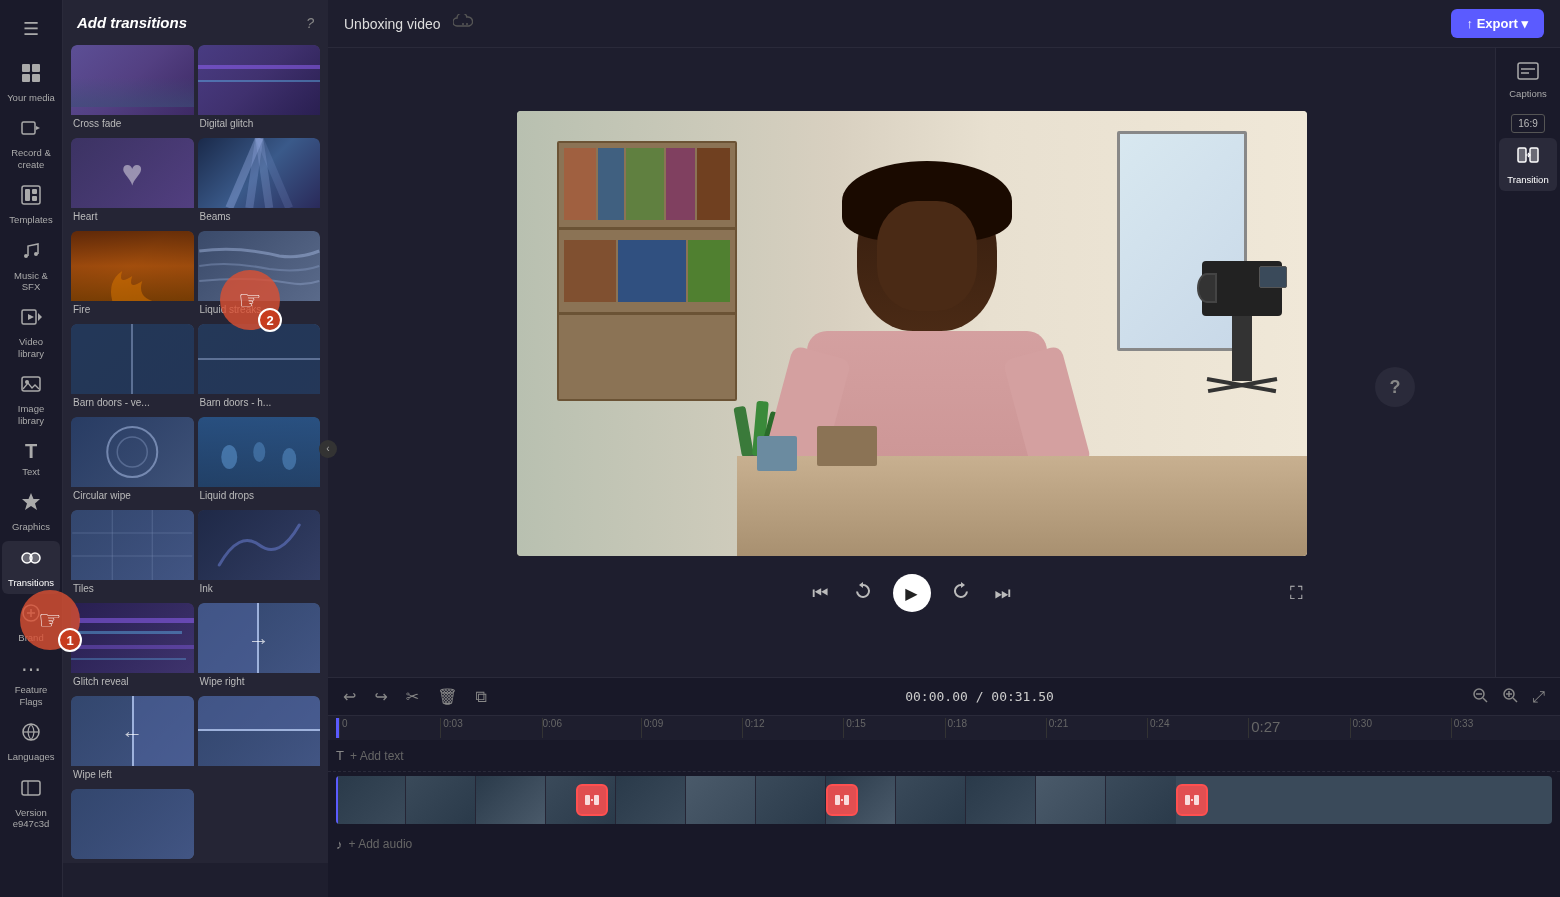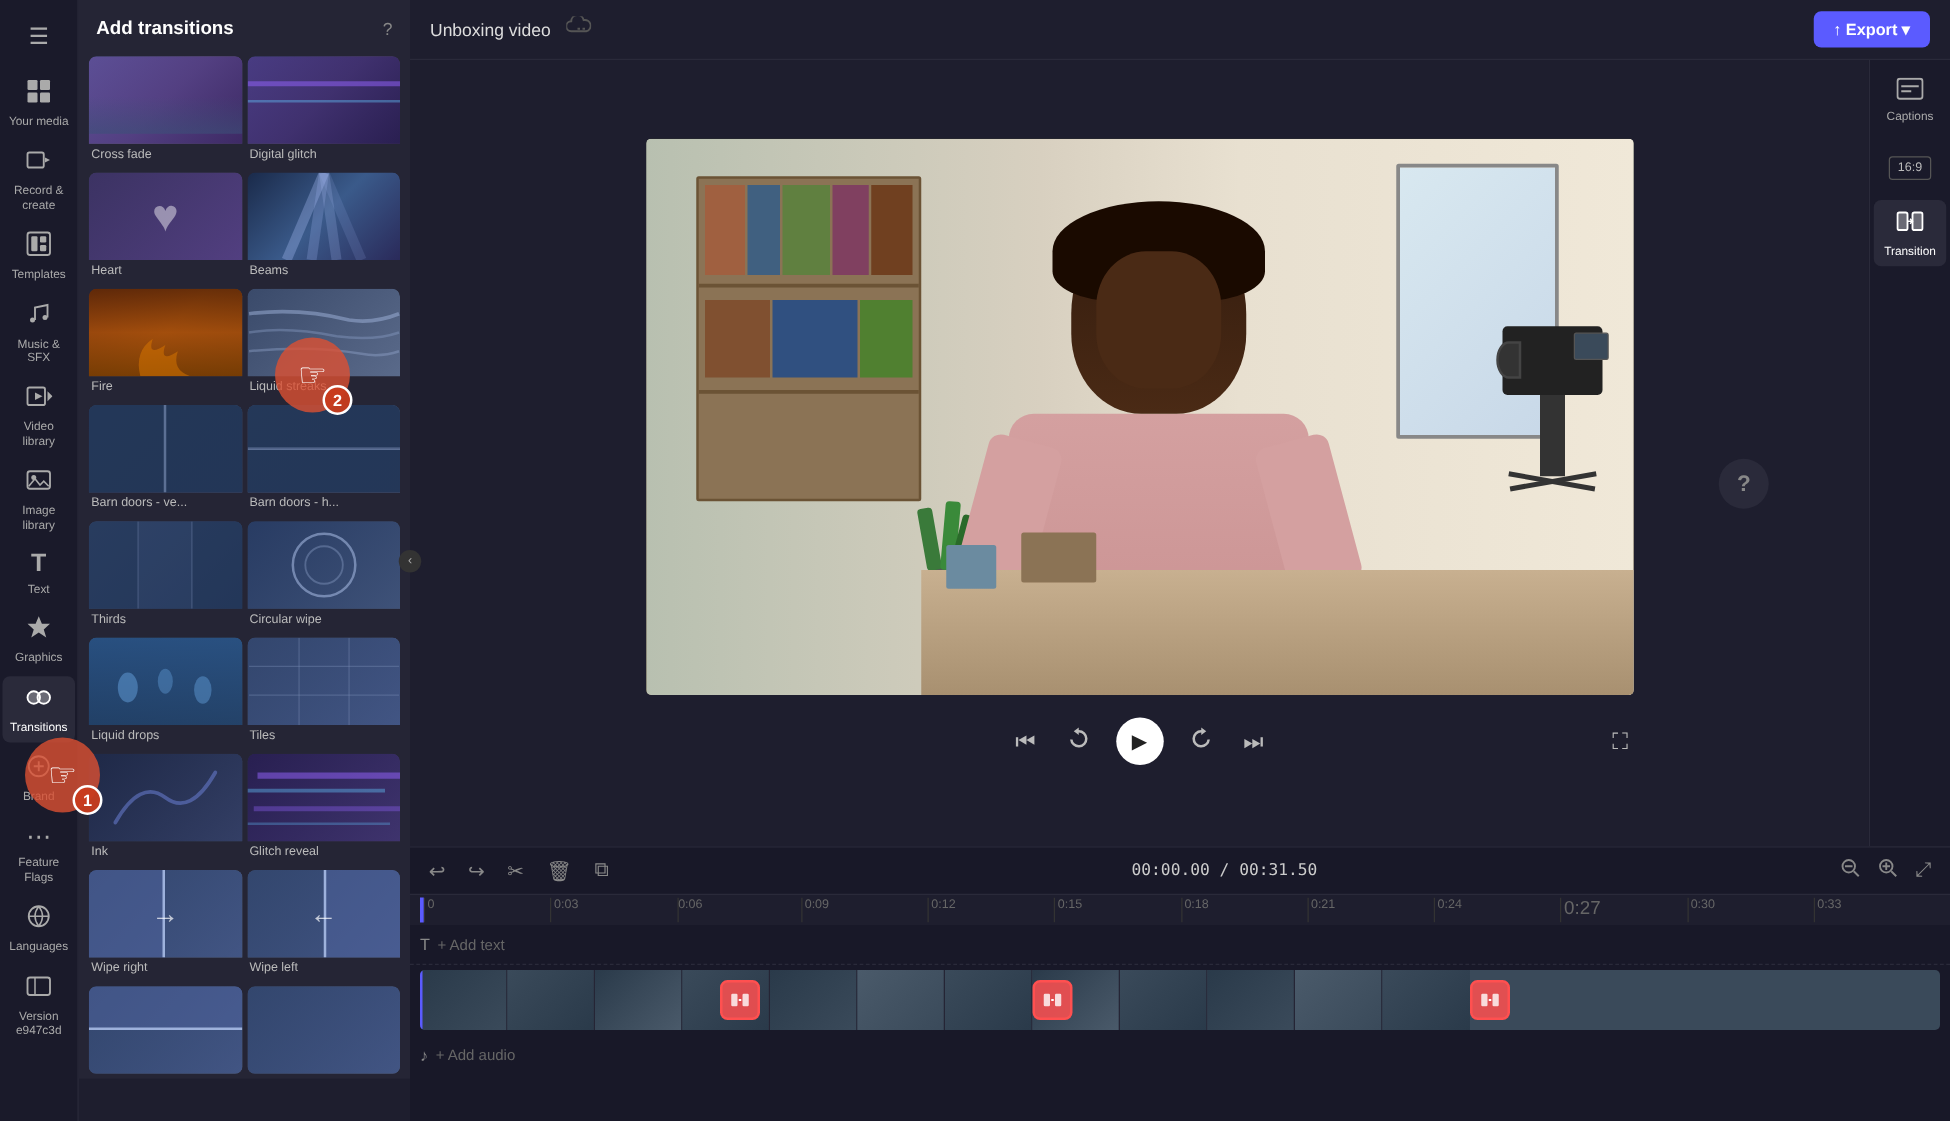--- a/index.html
+++ b/index.html
@@ -65,20 +65,21 @@
       display: flex;
       flex-direction: column;
       flex-shrink: 0;
       overflow: hidden;
     }
     .panel-header {
       display: flex;
       align-items: center;
       justify-content: space-between;
       padding: 14px 14px 10px 14px;
+      font-style: italic;
     }
     .panel-title {
       font-size: 15px;
       font-weight: 600;
       color: #fff;
     }
     .panel-help {
       color: #888;
       cursor: pointer;
       font-size: 14px;
@@ -267,21 +268,21 @@
     }
 
     
     .right-panel {
       width: 65px;
       background: #1a1a2a;
       display: flex;
       flex-direction: column;
       align-items: center;
       padding-top: 8px;
-      gap: 16px;
+      gap: 5px;
       border-left: 1px solid #2a2a3a;
     }
     .right-panel-item {
       display: flex;
       flex-direction: column;
       align-items: center;
       gap: 3px;
       cursor: pointer;
       padding: 6px 4px;
       border-radius: 6px;
@@ -655,29 +656,20 @@
 
       <div class="transition-item">
         <div class="transition-thumb thumb-barn-doors-h">
           <div style="position:absolute;inset:0;background:linear-gradient(135deg,rgba(50,70,110,0.9) 0%,rgba(40,60,100,0.8) 100%);"></div>
           <div style="position:absolute;left:0;right:0;top:0;bottom:50%;background:rgba(30,50,80,0.7);border-bottom:1px solid rgba(150,170,210,0.5);"></div>
           <div style="position:absolute;left:0;right:0;top:50%;bottom:0;background:rgba(30,50,80,0.7);border-top:1px solid rgba(150,170,210,0.5);"></div>
         </div>
         <div class="transition-label">Barn doors - h...</div>
       </div>
 
-      <div class="transition-item">
-        <div class="transition-thumb thumb-thirds">
-          <div style="position:absolute;inset:0;background:linear-gradient(135deg,rgba(50,70,110,0.9) 0%,rgba(40,60,100,0.8) 100%);"></div>
-          <div style="position:absolute;top:0;bottom:0;left:0;width:33%;background:rgba(30,50,80,0.5);border-right:1px solid rgba(120,140,180,0.4);"></div>
-          <div style="position:absolute;top:0;bottom:0;left:33%;width:34%;background:rgba(40,60,90,0.3);"></div>
-          <div style="position:absolute;top:0;bottom:0;right:0;width:33%;background:rgba(30,50,80,0.5);border-left:1px solid rgba(120,140,180,0.4);"></div>
-        </div>
-        <div class="transition-label">Thirds</div>
-      </div>
 
       <div class="transition-item">
         <div class="transition-thumb thumb-circular-wipe">
           <div style="position:absolute;inset:0;background:linear-gradient(135deg,rgba(40,60,100,0.9) 0%,rgba(60,80,120,0.8) 100%);"></div>
           <svg style="position:absolute;inset:0;width:100%;height:100%;" viewBox="0 0 120 70">
             <circle cx="60" cy="35" r="25" stroke="rgba(160,180,220,0.6)" stroke-width="2" fill="none"></circle>
             <circle cx="60" cy="35" r="15" stroke="rgba(140,160,200,0.4)" stroke-width="1.5" fill="none"></circle>
           </svg>
         </div>
         <div class="transition-label">Circular wipe</div>

